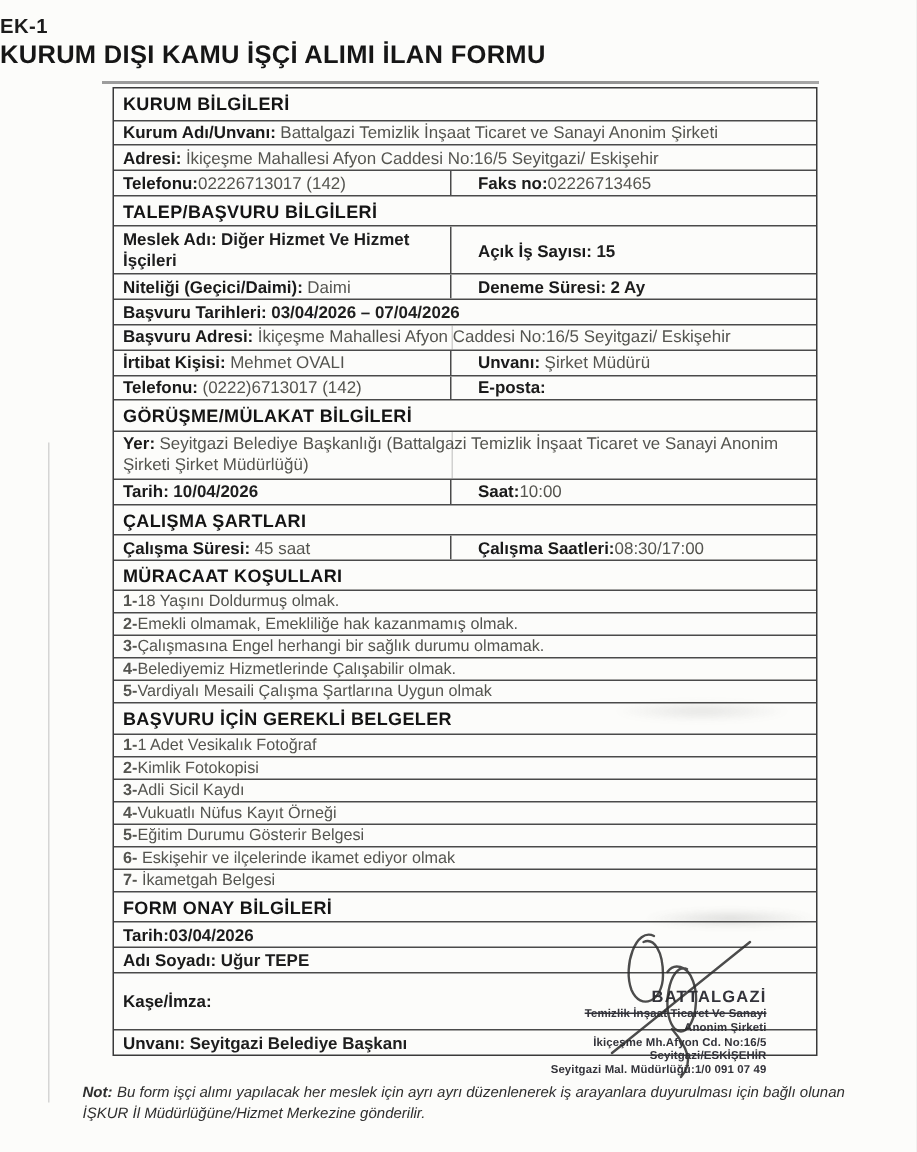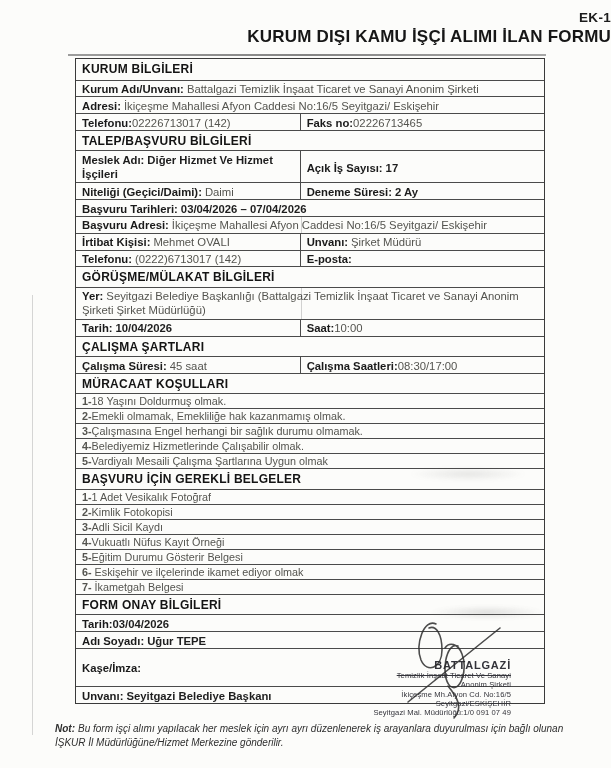--- a/index.html
+++ b/index.html
@@ -3,55 +3,55 @@
 <meta charset="utf-8">
 <style>
   html,body { margin:0; padding:0; background:#e8e8e6; }
   .sheet {
     position:relative; width:611px; height:768px; margin:0 auto;
     background:#fcfcfa; overflow:hidden;
     font-family:"Liberation Sans","DejaVu Sans",sans-serif;
     color:#222;
   }
   
-  .title-block { position:absolute; top:10px; left:0; width:611px; text-align:right; }
+  .title-block { position:absolute; top:10px; left:0; width:611px; text-align:left; }
   .t-small { font-size:13.5px; font-weight:700; color:#1c1c1c; letter-spacing:.3px; }
   .t-main  { font-size:17px;  font-weight:700; color:#161616; letter-spacing:.2px; margin-top:2px; }
   .title-rule { position:absolute; top:54px; left:68px; width:478px; height:2px;
     background:linear-gradient(90deg,#7d7d7d,#5d5d5d,#8a8a8a); opacity:.75; }
 
   
   .form-table {
     position:absolute; left:75px; top:58px; width:470px;
     border:1.6px solid #3a3a3a; box-sizing:border-box; background:transparent;
   }
   .r { position:relative; box-sizing:border-box; border-top:1.2px solid #4a4a4a;
        padding:1.5px 6px 0 6px; font-size:11.3px; line-height:14px; color:#54544f;
        height:16.8px; overflow:hidden; }
   .r:first-child { border-top:none; }
   .hdr { height:20.5px; padding-top:3px; font-size:12px; line-height:15px;
          font-weight:700; color:#141414; letter-spacing:.25px; }
   .lbl { font-weight:700; color:#1a1a1a; margin-right:3px; }
   .lbl.tight { margin-right:0; }
   .bv { font-weight:700; color:#1e1e1e; }
-  .split { display:flex; padding:0; }
+  .split { display:flex; padding:0;gap:12px; }
   .split .cell { box-sizing:border-box; padding:1.5px 6px 0 6px; }
   .split .c1 { width:48%; border-right:1.2px solid #4a4a4a; }
   .split .c2 { flex:1; }
   .h2l { height:32px; }
   .item { height:15px; font-size:10.8px; line-height:13px; padding-top:1px; }
   .kase { height:38px; display:flex; align-items:center; }
   .ghost:after { content:""; position:absolute; left:48%; top:0; bottom:0;
                  width:1px; background:rgba(60,60,60,.22); }
 
   
   .stamp { position:absolute; left:295px; top:659px; width:216px; text-align:right;
            color:#33333a; pointer-events:none; }
   .stamp .s1 { font-size:11px; font-weight:700; letter-spacing:.8px; }
-  .stamp .s  { font-size:7.6px; font-weight:400; line-height:9.3px; letter-spacing:.1px; }
+  .stamp .s  { font-size:7.6px; font-weight:700; line-height:9.3px; letter-spacing:.1px; }
   .stamp .strike { text-decoration:line-through; text-decoration-thickness:1px; }
   .sig { position:absolute; left:402px; top:610px; width:105px; height:112px; }
   .sig path { stroke:#2d2d2d; stroke-width:1.6; fill:none; opacity:.85;
               stroke-linecap:round; }
 
   
   .note { position:absolute; left:55px; top:722px; width:522px;
           font-style:italic; font-size:10px; line-height:13.5px; color:#2e2e2e; }
   .note .nlbl { font-weight:700; margin-right:3px; }
 
@@ -91,21 +91,21 @@
         <span class="lbl tight">Faks no:</span><span>02226713465</span>
       </div>
     </div>
 
     <div class="r hdr">TALEP/BAŞVURU BİLGİLERİ</div>
     <div class="r split h2l">
       <div class="cell c1">
         <span class="lbl">Meslek Adı:</span><span class="bv">Diğer Hizmet Ve Hizmet İşçileri</span>
       </div>
       <div class="cell c2" style="display:flex;align-items:center;">
-        <div><span class="lbl">Açık İş Sayısı:</span><span class="bv">17</span></div>
+        <div><span class="lbl">Açık İş Sayısı:</span><span class="bv">15</span></div>
       </div>
     </div>
     <div class="r split">
       <div class="cell c1">
         <span class="lbl">Niteliği (Geçici/Daimi):</span><span>Daimi</span>
       </div>
       <div class="cell c2">
         <span class="lbl">Deneme Süresi:</span><span class="bv">2 Ay</span>
       </div>
     </div>

